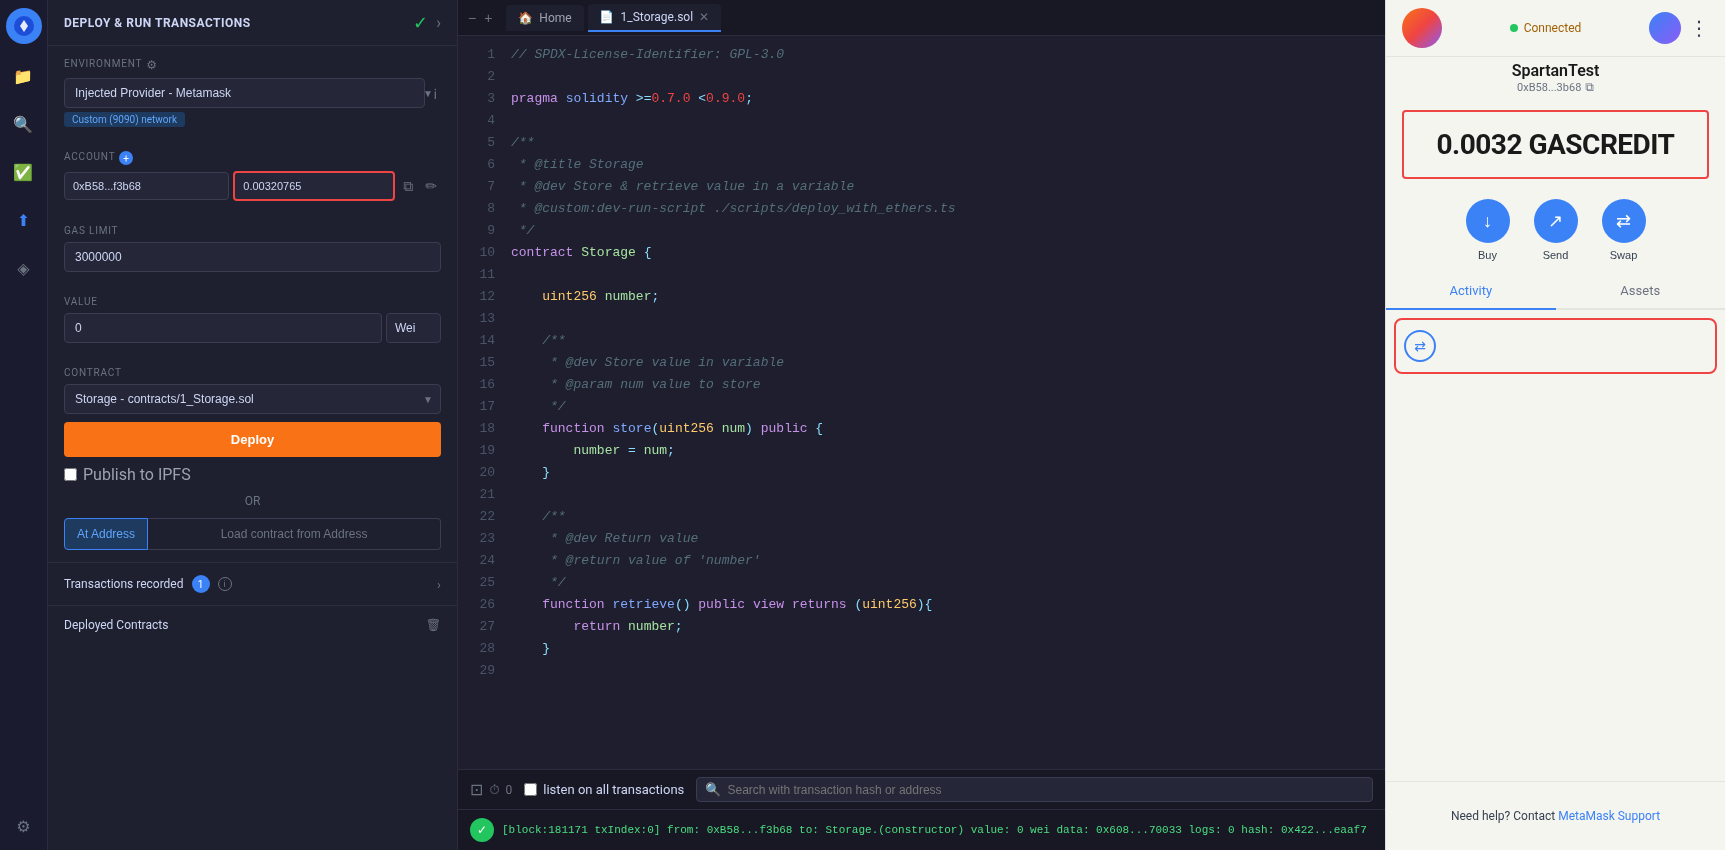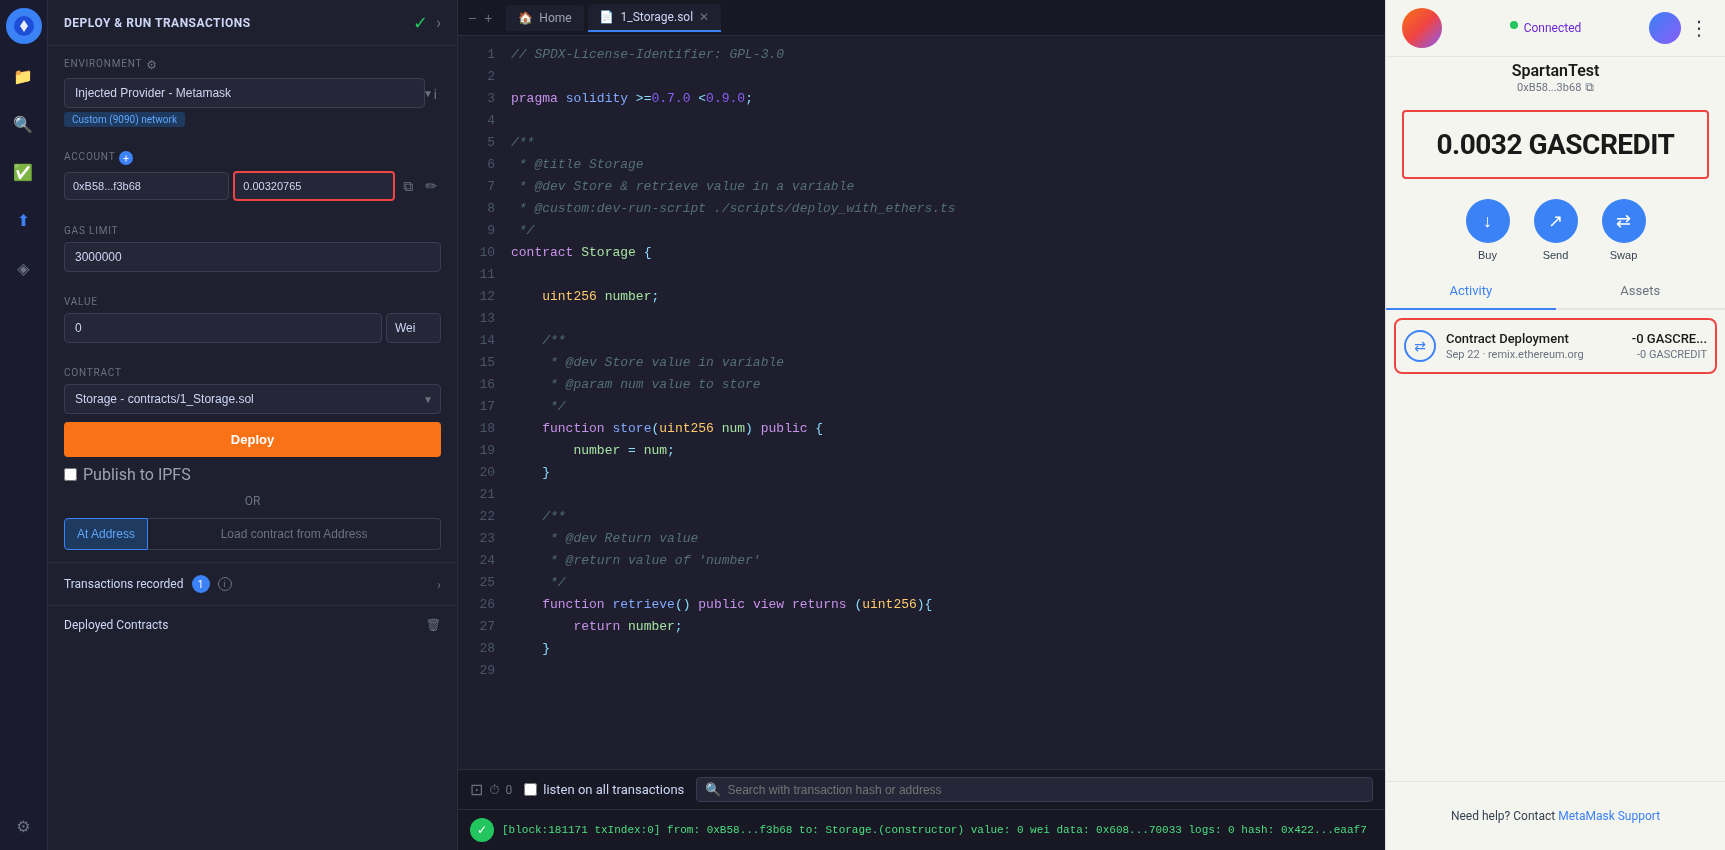--- a/index.html
+++ b/index.html
@@ -375,21 +375,21 @@
       padding: 8px;
       overflow: auto;
       white-space: pre;
       color: #cdd6f4;
     }
 
     .kw { color: #c792ea; }
     .cm { color: #546e7a; font-style: italic; }
     .fn { color: #82aaff; }
     .type { color: #ffcb6b; text-align: right; }
-    .num { color: #8b5cf6; }
+    .num { color: #ef4444; }
     .op { color: #89ddff; }
     .ident { color: #a6e3a1; }
 
     
     .bottom-bar {
       background: #181824;
       border-top: 1px solid #2a2d3e;
       display: flex;
       align-items: center;
       padding: 6px 12px;
@@ -471,23 +471,24 @@
     .mm-header {
       display: flex;
       align-items: center;
       justify-content: space-between;
       padding: 8px 16px;
       background: #f5f5f0;
       border-bottom: 1px solid #e5e5e0;
     }
     .mm-network {
       display: flex;
+      align-items: center;
       gap: 6px;
       font-size: 12px;
-      color: #6d28d9;
+      color: #a16207;
     }
     .mm-connected-dot {
       width: 8px;
       height: 8px;
       background: #22c55e;
       border-radius: 50%;
     }
 
     .mm-account {
       text-align: center;
@@ -892,34 +893,20 @@
       <span>Activity</span>
     </div>
     <div class="mm-tab">
       <span>Assets</span>
     </div>
   </div>
 
   <div class="mm-activity">
     <div class="mm-activity-item">
       <div class="mm-activity-icon">⇄</div>
-      <div class="mm-activity-info">
-        <div class="mm-activity-title-row">
-          <span>Contract Deployment</span>
-          <span>-0 GASCRE...</span>
-        </div>
-        <div class="mm-activity-sub">
-          <span>
-            <span>Sep 22</span>
-            <span> · </span>
-            <span>remix.ethereum.org</span>
-          </span>
-          <span>-0 GASCREDIT</span>
-        </div>
-      </div>
     </div>
   </div>
 
   <div class="mm-help">
     <span>Need help? Contact</span>
     <a href="#">MetaMask Support</a>
   </div>
 </div>
 
 </body></html>

